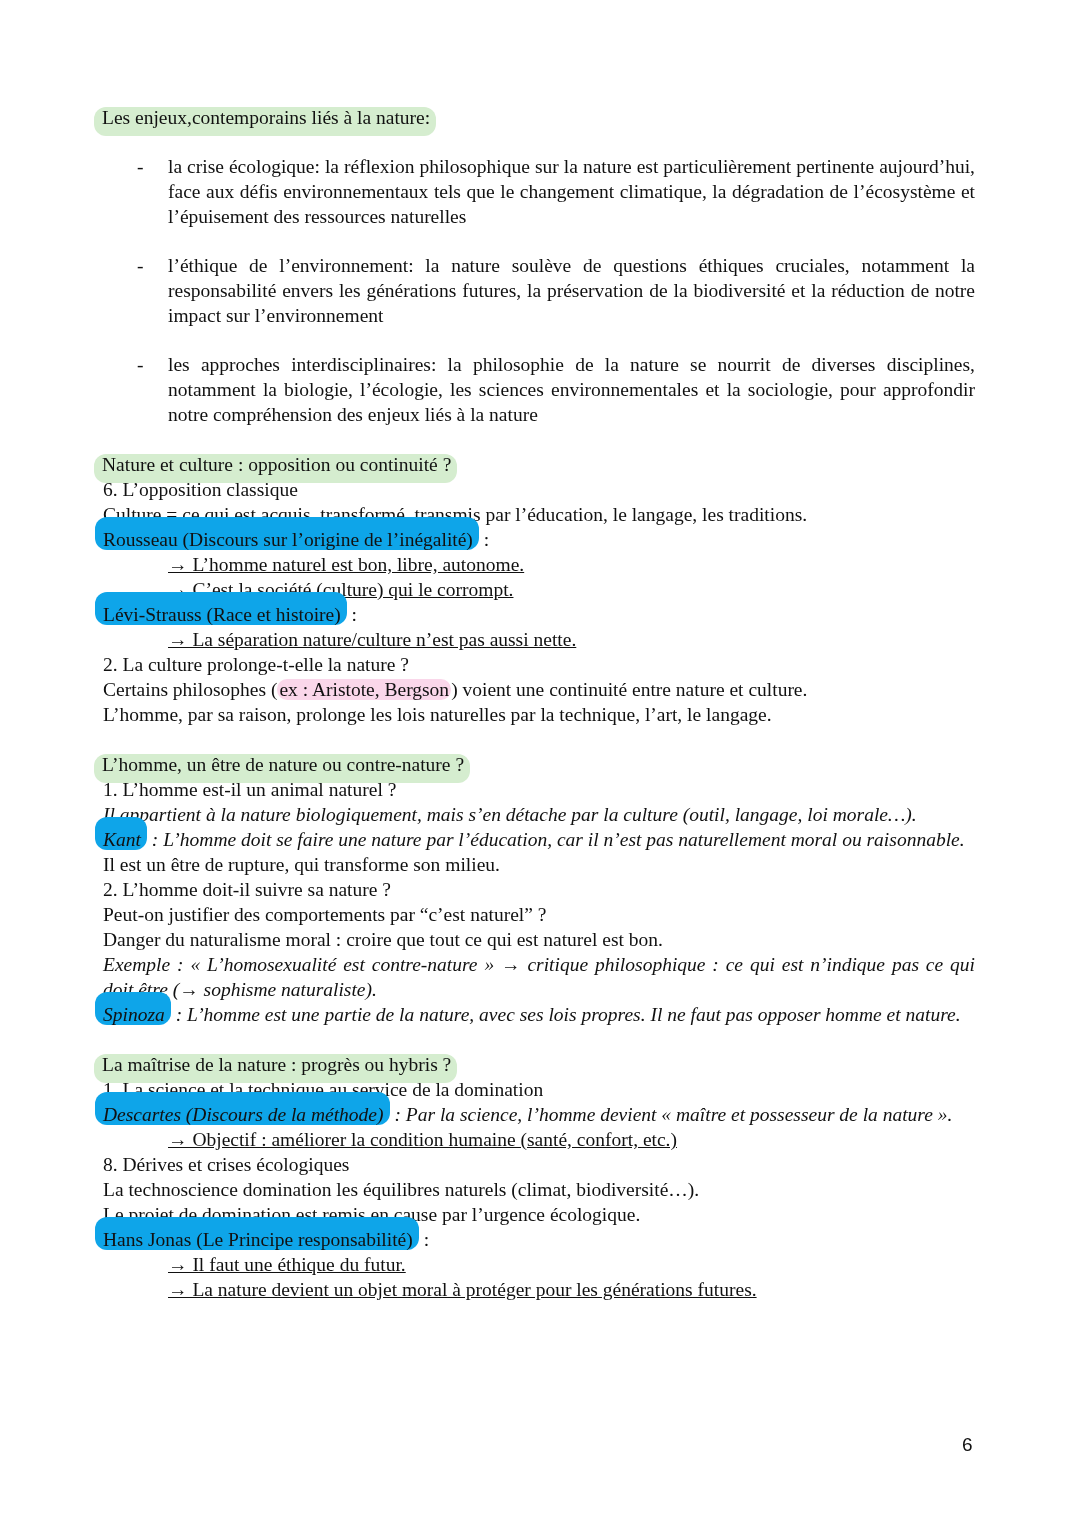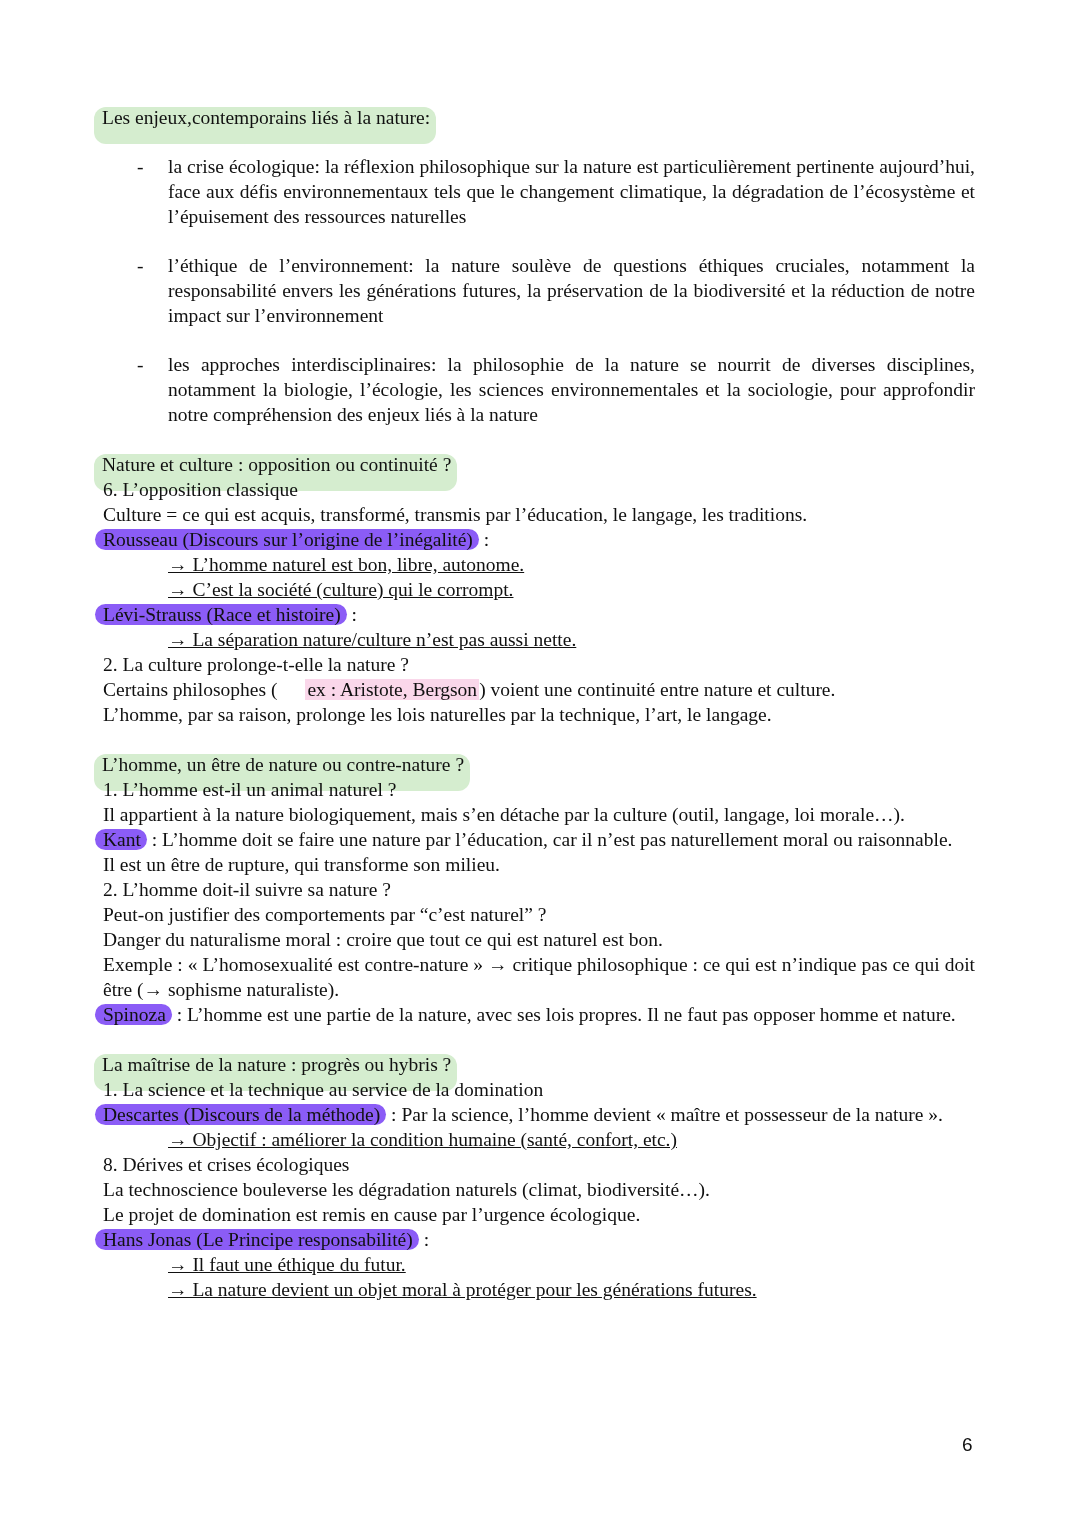--- a/index.html
+++ b/index.html
@@ -24,39 +24,39 @@
   }
   .line {
     line-height: 25px;
     min-height: 25px;
     white-space: nowrap;
   }
   .just {
     text-align: justify;
     text-align-last: left;
     white-space: normal;
+    font-style: italic;
   }
   .blank { height: 25px; }
   .hl-green {
     background: #d5edcf;
     border-radius: 12px;
-    padding: 0 6px 16px 8px;
+    padding: 0 6px 8px 8px;
     margin-left: -9px;
   }
   .hl-pink {
-    background: #8b5cf6;
+    background: #0ea5e9;
     border-radius: 12px;
-    padding: 0 6px 0 8px;
+    padding: 12px 6px 0 8px;
     margin-left: -8px;
   }
   .hl-pink-inline {
     background: #fad7ea;
-    border-radius: 0;
+    border-radius: 10px;
     padding: 0 2px;
-    margin-left: 28px;
   }
   .bullet {
     position: relative;
     padding-left: 65px;
   }
   .bullet .dash {
     position: absolute;
     left: 34px;
     top: 0;
     line-height: 25px;
@@ -149,21 +149,21 @@
 
   <div class="line">
     <span class="hl-green">La maîtrise de la nature : progrès ou hybris ?</span>
   </div>
   <div class="line">1. La science et la technique au service de la domination</div>
   <div class="line just">
     <span class="hl-pink">Descartes (Discours de la méthode)</span><span> : Par la science, l’homme devient « maître et possesseur de la nature ».</span>
   </div>
   <div class="arrow-line">→ Objectif : améliorer la condition humaine (santé, confort, etc.)</div>
   <div class="line">8. Dérives et crises écologiques</div>
-  <div class="line">La technoscience bouleverse les dégradation naturels (climat, biodiversité…).</div>
+  <div class="line">La technoscience domination les équilibres naturels (climat, biodiversité…).</div>
   <div class="line">Le projet de domination est remis en cause par l’urgence écologique.</div>
   <div class="line">
     <span class="hl-pink">Hans Jonas (Le Principe responsabilité)</span><span> :</span>
   </div>
   <div class="arrow-line">→ Il faut une éthique du futur.</div>
   <div class="arrow-line">→ La nature devient un objet moral à protéger pour les générations futures.</div>
 
 </div>
 
 <div class="page-number">6</div>

